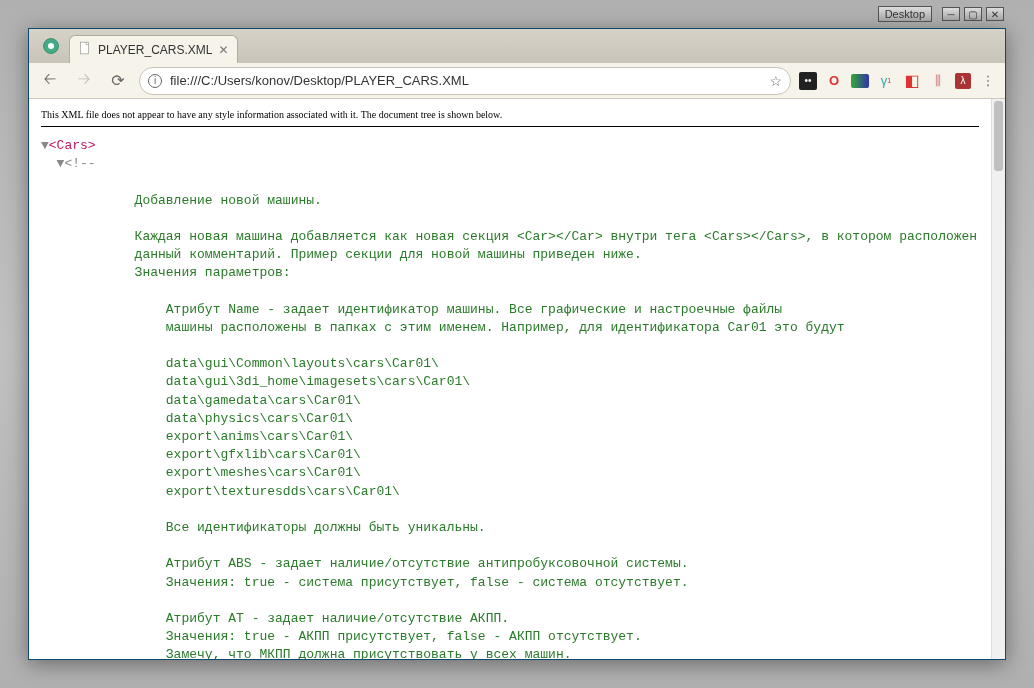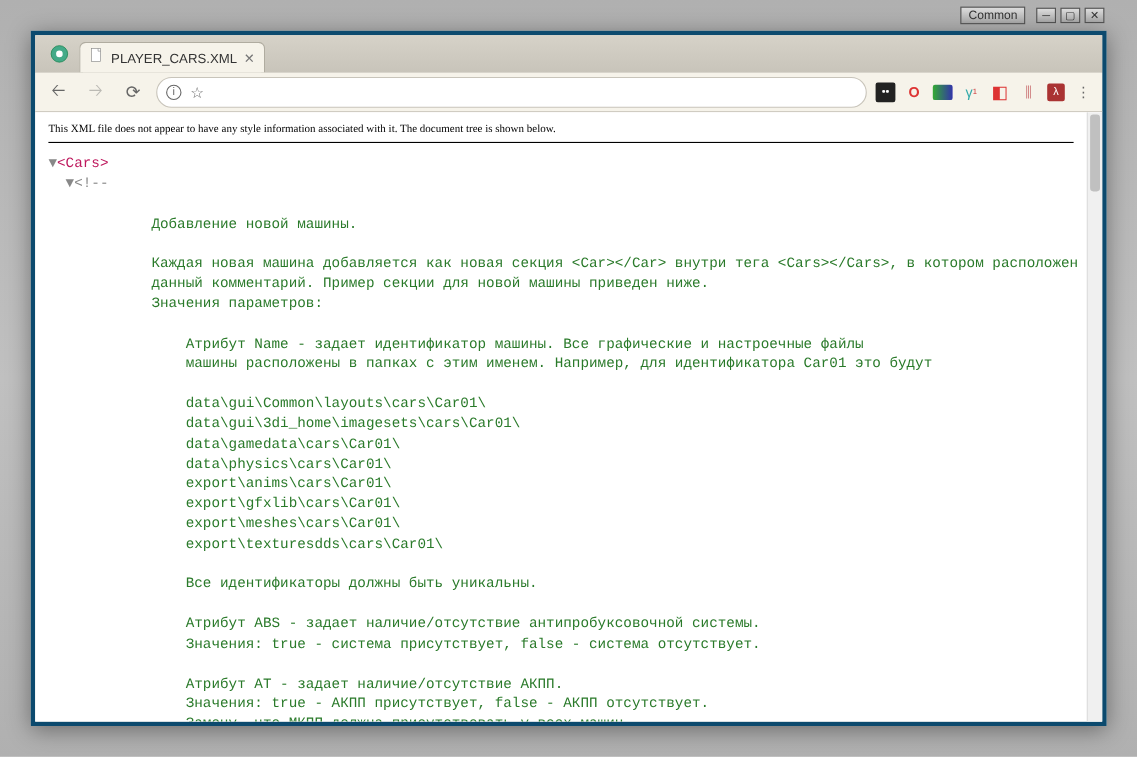--- a/index.html
+++ b/index.html
@@ -8,21 +8,21 @@
     background: linear-gradient(180deg, #b0b0b0 0%, #c0c0c0 50%, #b0b0b0 100%);
     width: 1034px;
     height: 688px;
     overflow: hidden;
     position: relative;
   }
   .window-frame {
     position: absolute;
     inset: 28px 28px 28px 28px;
     background: #f0ede4;
-    border: 4px solid #0c4a6e;
+    border: 1px solid #0c4a6e;
     display: flex;
     flex-direction: column;
     box-shadow: 0 4px 20px rgba(0,0,0,0.4);
   }
   .taskbar-top {
     position: absolute;
     top: 6px; right: 30px;
     display: flex;
     gap: 4px;
     align-items: center;
@@ -148,21 +148,21 @@
     color: #2a7a2a;
   }
   .disclosure { color:#888; }
   .tag-name { color: #be185d; }
   .comment-open { color: #888; }
 </style>
 </head>
 <body>
 
 <div class="taskbar-top">
-  <span class="user-badge">Common</span>
+  <span class="user-badge">Desktop</span>
   <span class="win-btn">─</span>
   <span class="win-btn">▢</span>
   <span class="win-btn">✕</span>
 </div>
 
 <div class="window-frame">
 
   <div class="tab-strip">
     <div class="app-icon-slot">
       <svg viewBox="0 0 24 24">
@@ -181,20 +181,21 @@
       <span class="tab-close">✕</span>
     </div>
   </div>
 
   <div class="toolbar">
     <div class="nav-btn">🡠</div>
     <div class="nav-btn" style="opacity:.4">🡢</div>
     <div class="nav-btn">⟳</div>
     <div class="addr-bar">
       <span class="info-ico">i</span>
+      <span class="addr-text">file:///C:/Users/konov/Desktop/PLAYER_CARS.XML</span>
       <span class="star">☆</span>
     </div>
     <div class="ext-icons">
       <span class="ext" style="background:#222;color:#fff;width:18px;height:18px;font-size:10px;border-radius:2px">••</span>
       <span class="ext" style="color:#d33;font-weight:bold">O</span>
       <span class="ext" style="background:linear-gradient(90deg,#3a3,#33a);width:18px;height:14px;border-radius:2px"></span>
       <span class="ext" style="color:#3aa">γ<sub style="font-size:7px;color:#c33">1</sub></span>
       <span class="ext" style="color:#d33;font-size:16px">◧</span>
       <span class="ext" style="color:#c77">⫼</span>
       <span class="ext" style="background:#a33;color:#fff;width:16px;height:16px;font-size:10px;display:flex;align-items:center;justify-content:center;border-radius:2px">λ</span>

